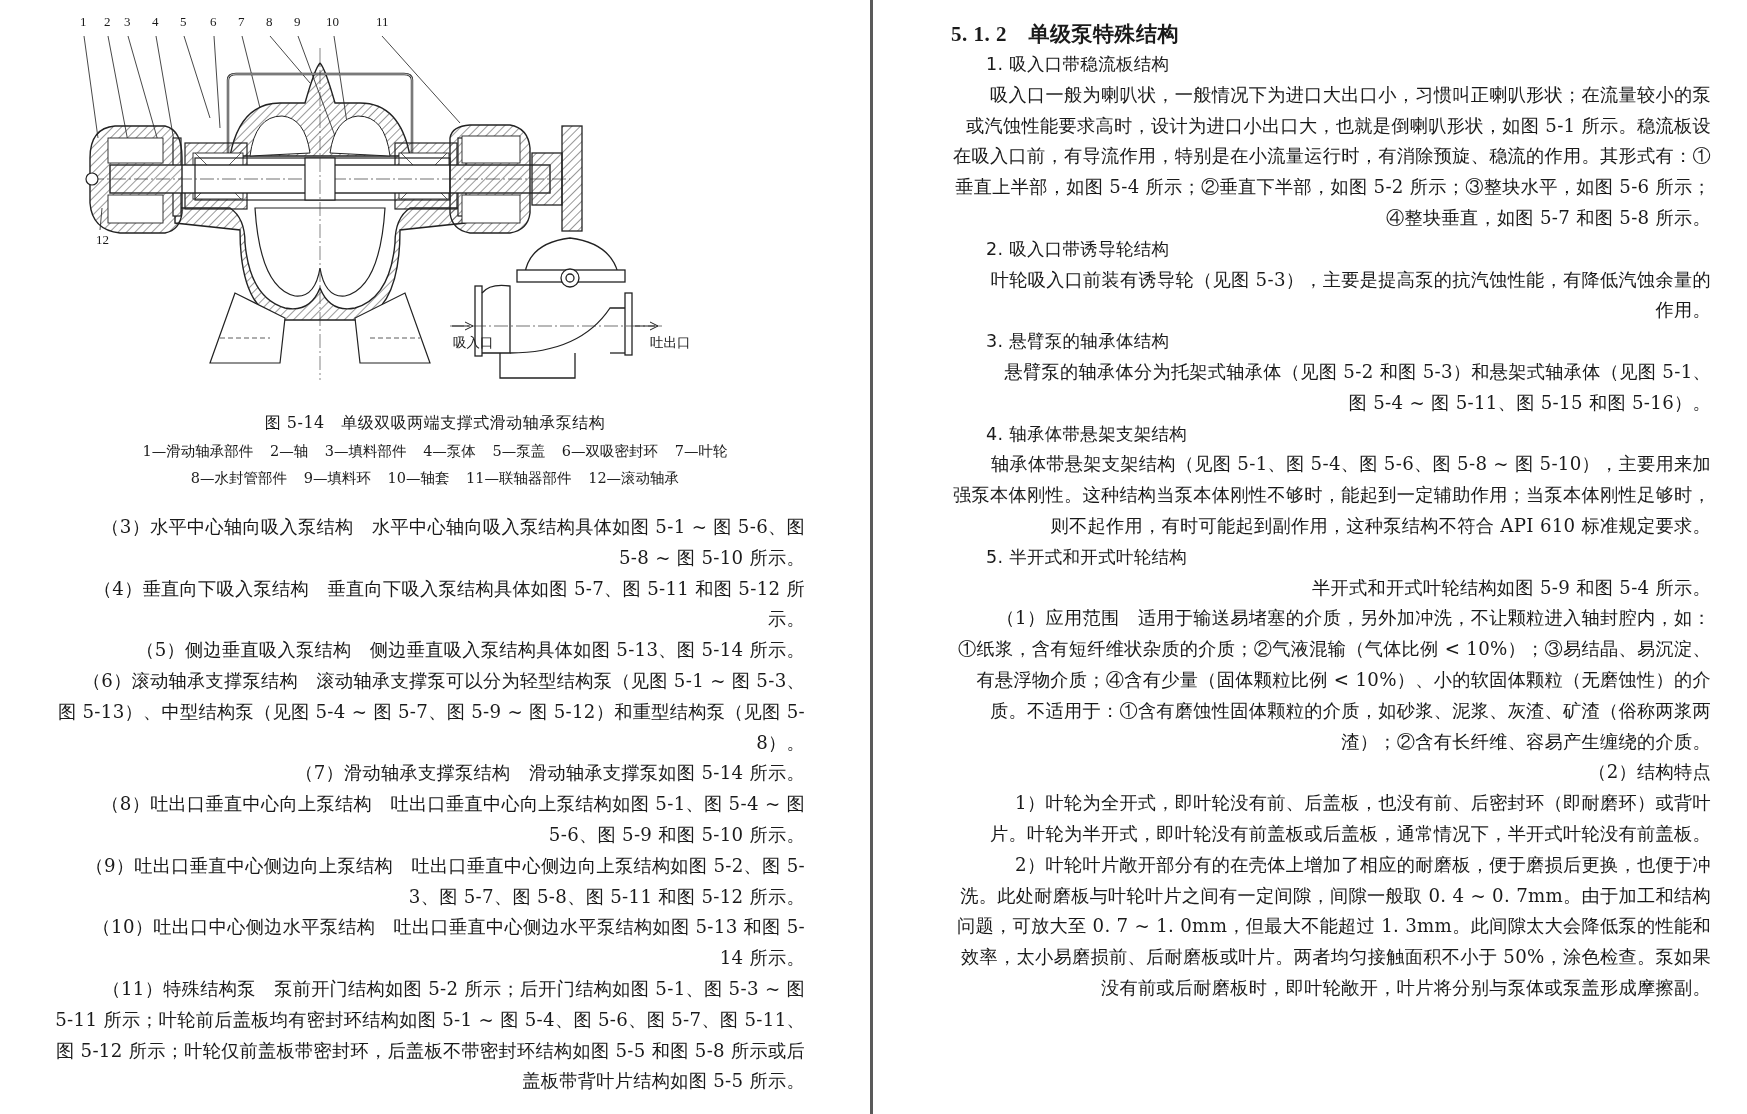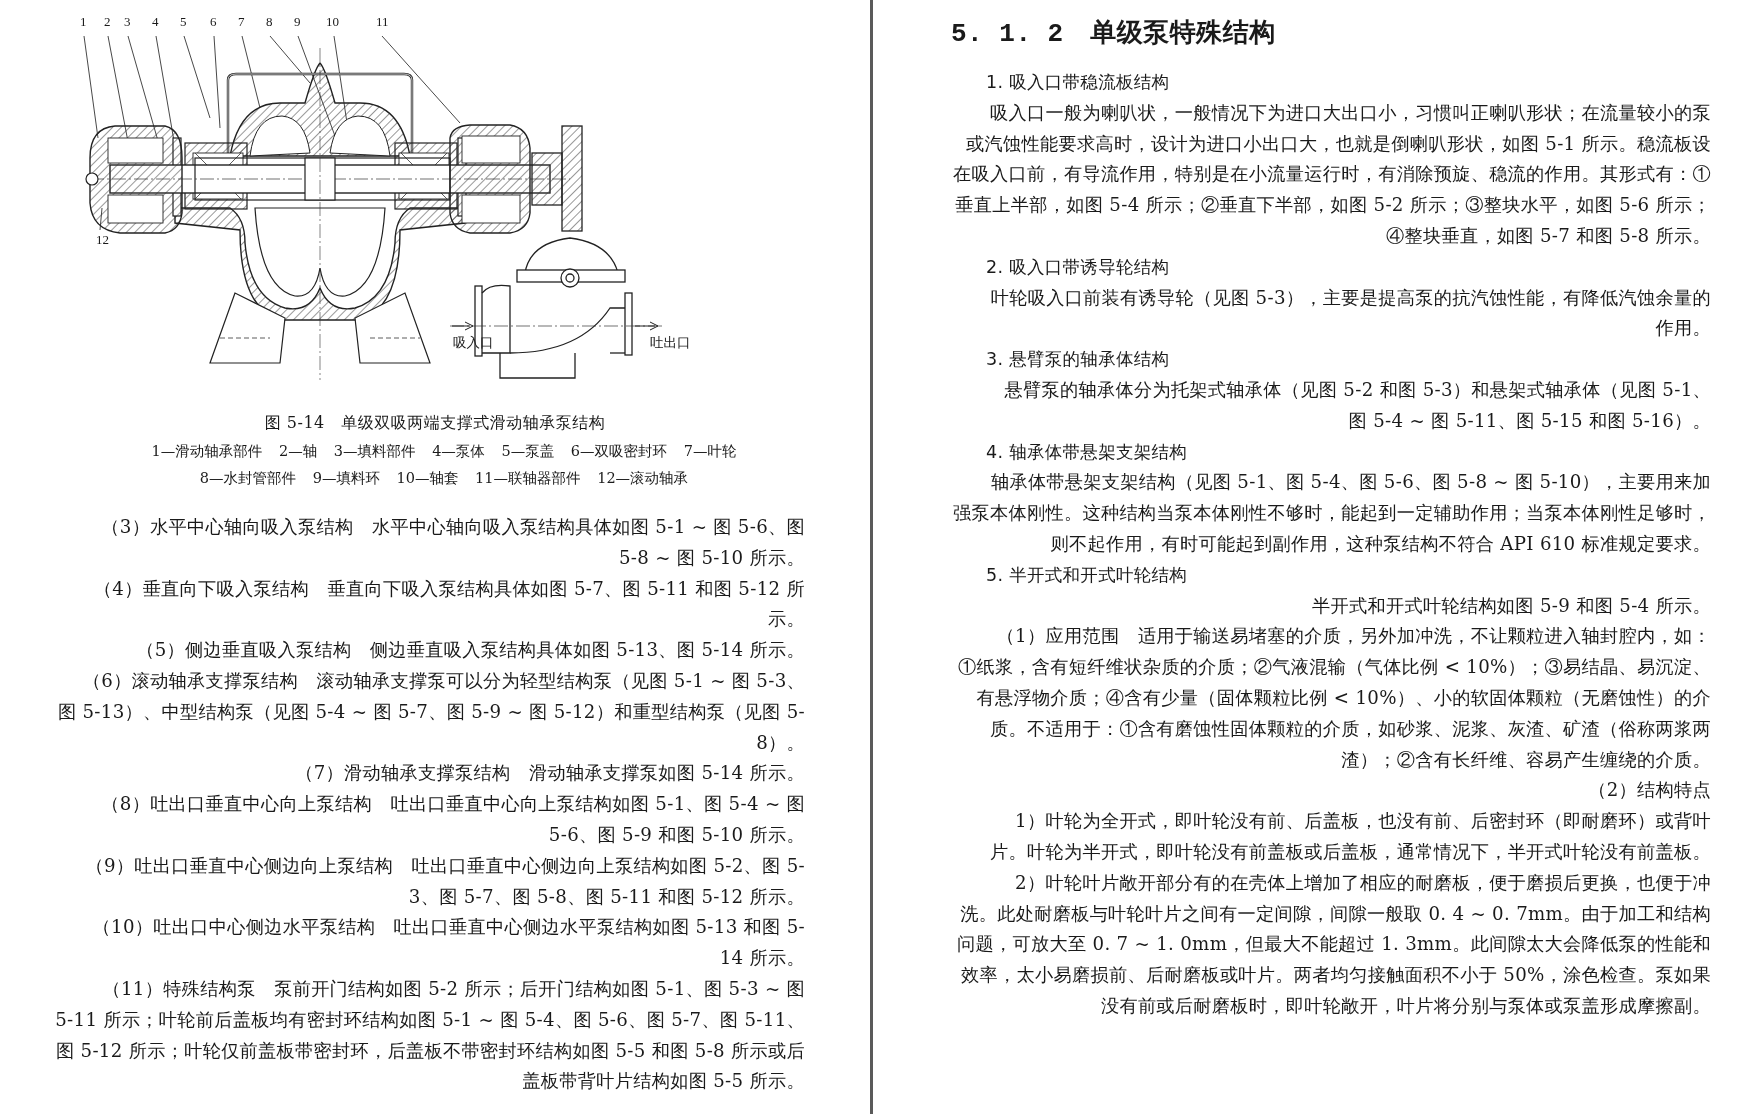--- a/index.html
+++ b/index.html
@@ -7,32 +7,32 @@
        font-family:"DejaVu Serif","Liberation Serif",serif;color:#1a1a1a;}
   .page{position:absolute;top:0;height:1114px;}
   .page-left{left:0;width:870px;}
   .page-right{left:873px;width:874px;}
   .divider{position:absolute;left:870px;top:0;width:3px;height:1114px;background:#5a5a5a;}
 
   .figure{position:absolute;left:70px;top:8px;width:720px;height:395px;}
   .figure svg{width:100%;height:100%;}
   .fig-caption{position:absolute;left:0;width:870px;top:413px;text-align:center;
        font-size:16px;letter-spacing:0.5px;}
-  .fig-legend{position:absolute;left:0;width:870px;text-align:center;font-size:14.5px;padding-left:9px;}
+  .fig-legend{position:absolute;left:0;width:870px;text-align:center;font-size:14.5px;}
   .fig-legend.l1{top:442px;}
   .fig-legend.l2{top:469px;}
   .fig-legend span{margin:0 6px;}
 
   .text-block{position:absolute;font-size:18.2px;line-height:30.8px;letter-spacing:0.3px;}
   .left-text{left:45px;top:512px;width:760px;}
   .right-text{left:951px;top:19px;width:760px;}
   p{margin:0;text-align:right;}
   .ind{text-indent:2em;}
-  .h-section{font-family:Liberation Mono, monospace;font-weight:bold;font-size:26px;
-       line-height:30px;margin-bottom:18px;letter-spacing:0.5px;}
+  .h-section{font-family:Liberation Serif, serif;font-weight:bold;font-size:21px;
+       line-height:30px;letter-spacing:0.5px;}
   .h-sub{font-family:"DejaVu Sans","Liberation Sans",sans-serif;font-weight:normal;font-size:17.5px;
        padding-left:2em;line-height:30.8px;}
   .cf{position:absolute;font-family:"Liberation Serif",serif;font-size:13px;}
   .lbl{font-family:Liberation Sans, sans-serif;font-size:13.5px;}
 </style>
 </head>
 <body>
 
 <div class="page page-left">
 

